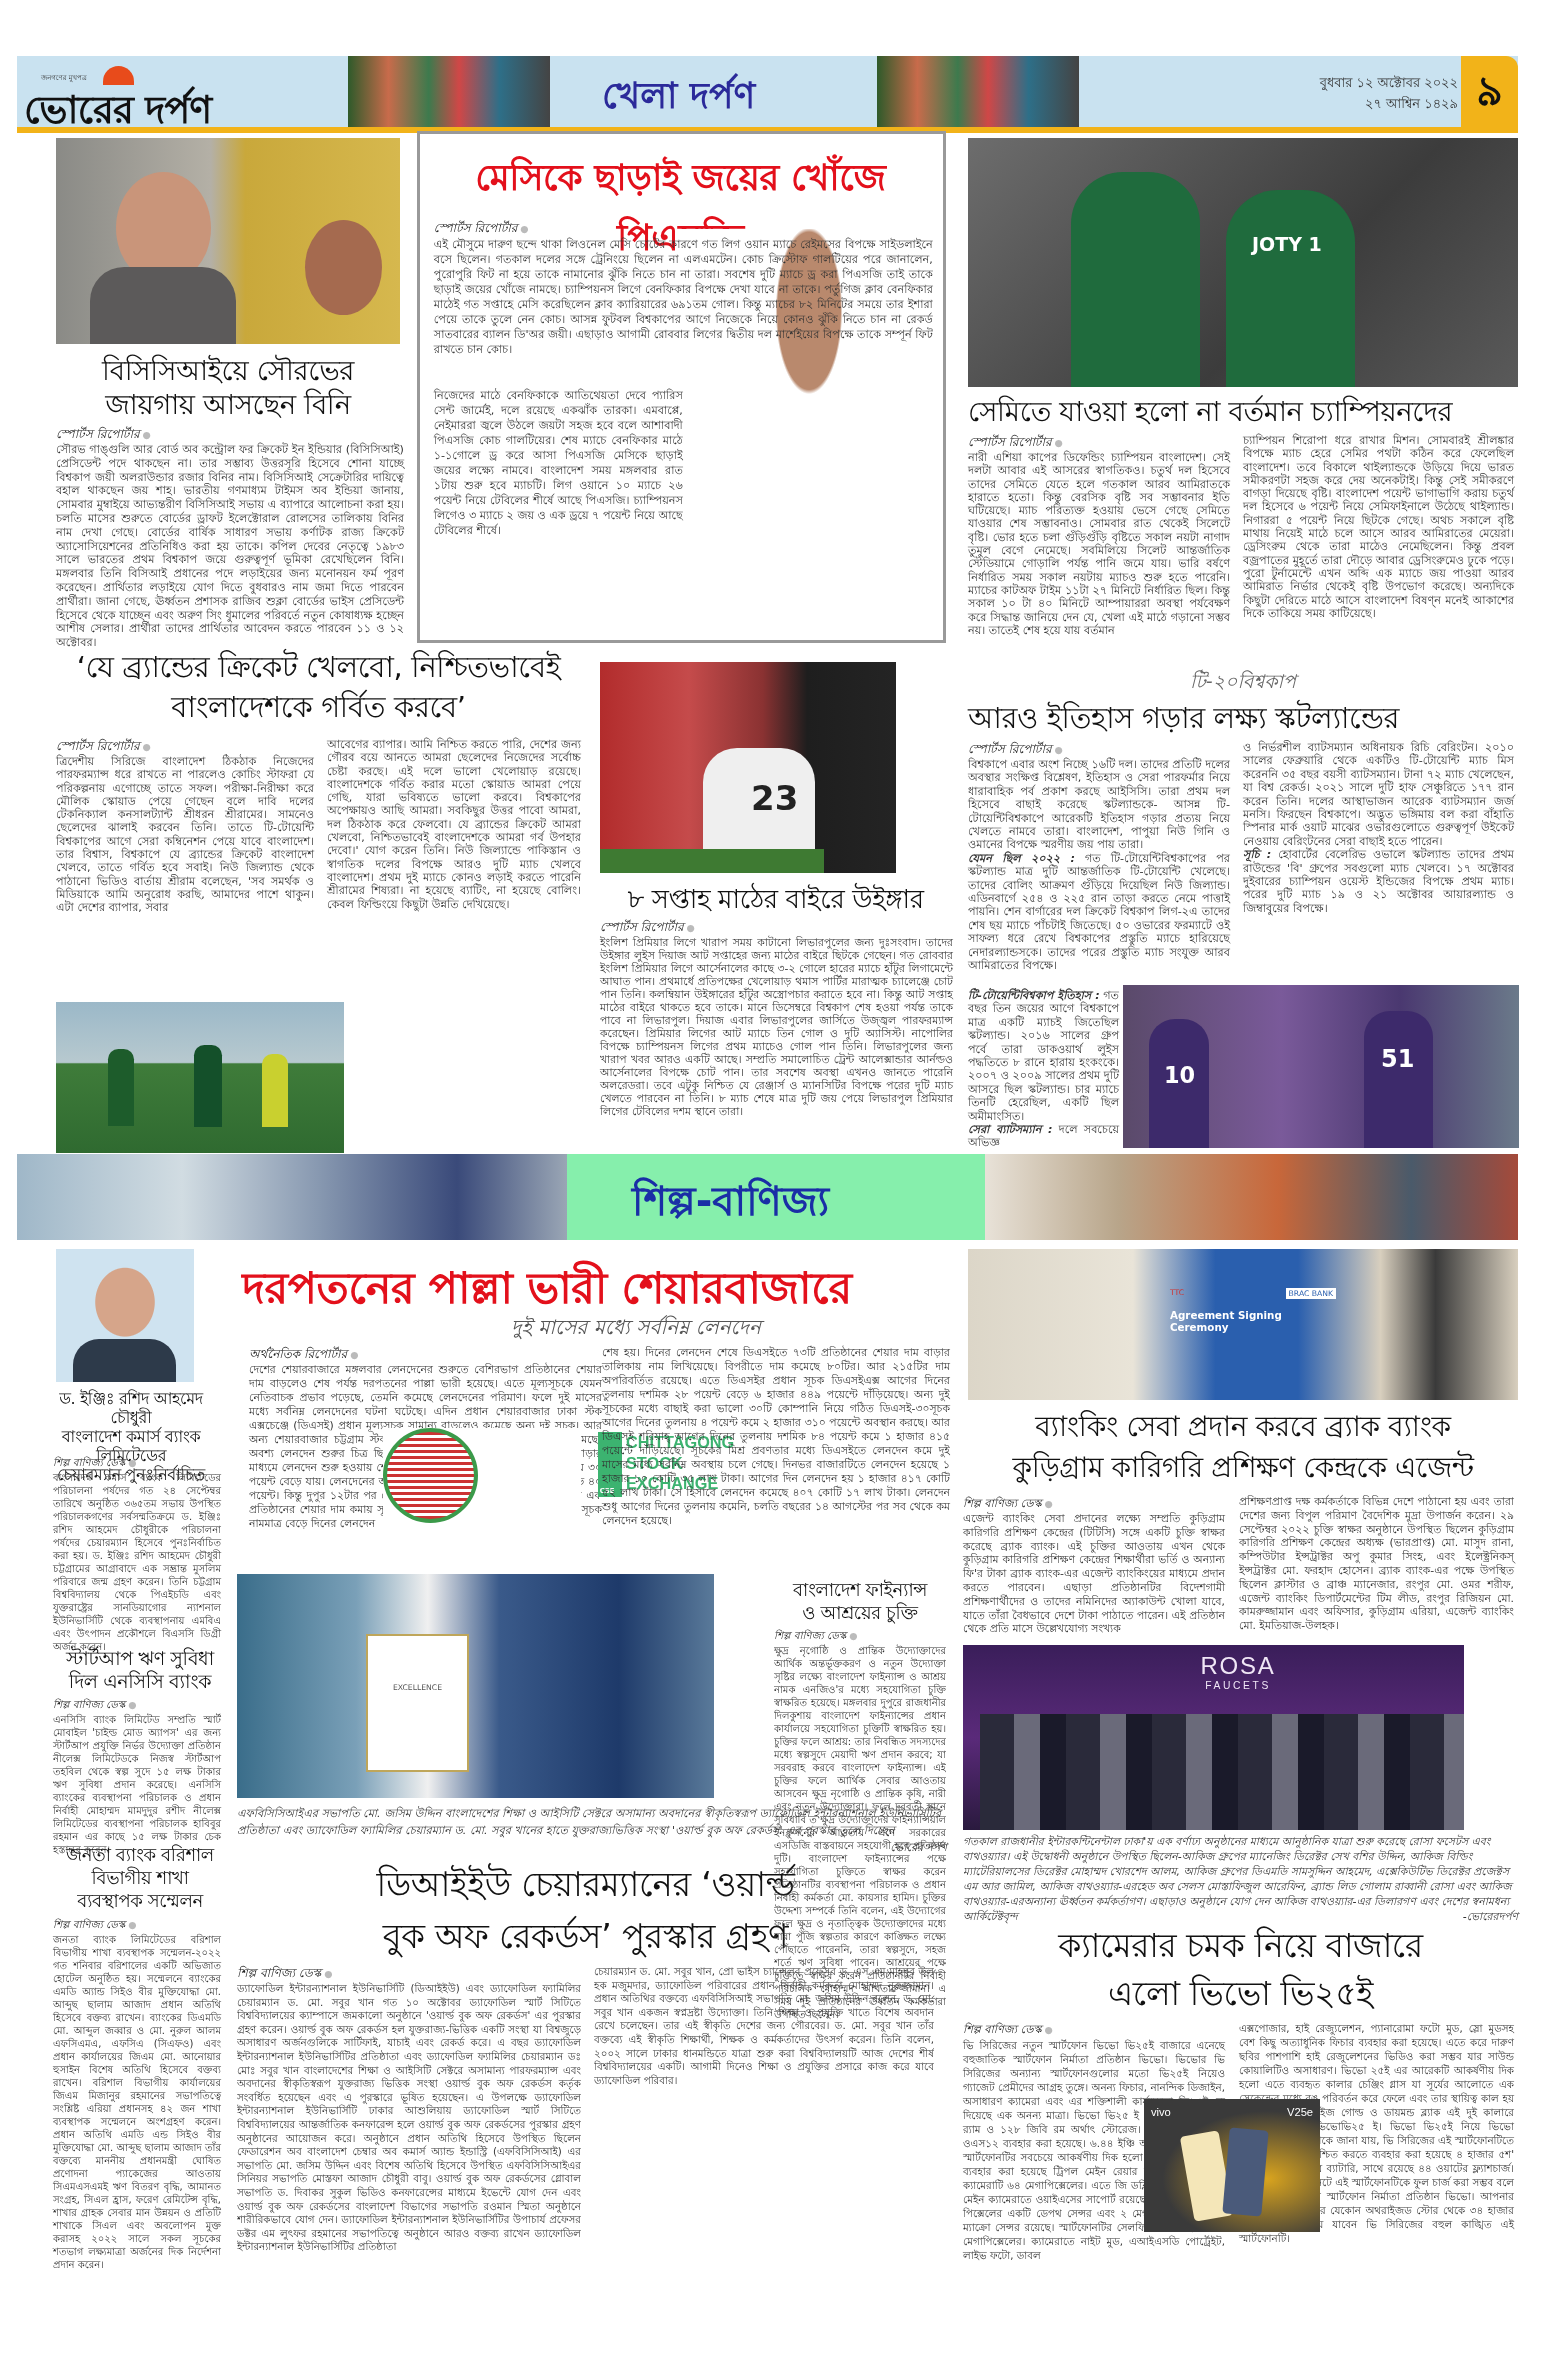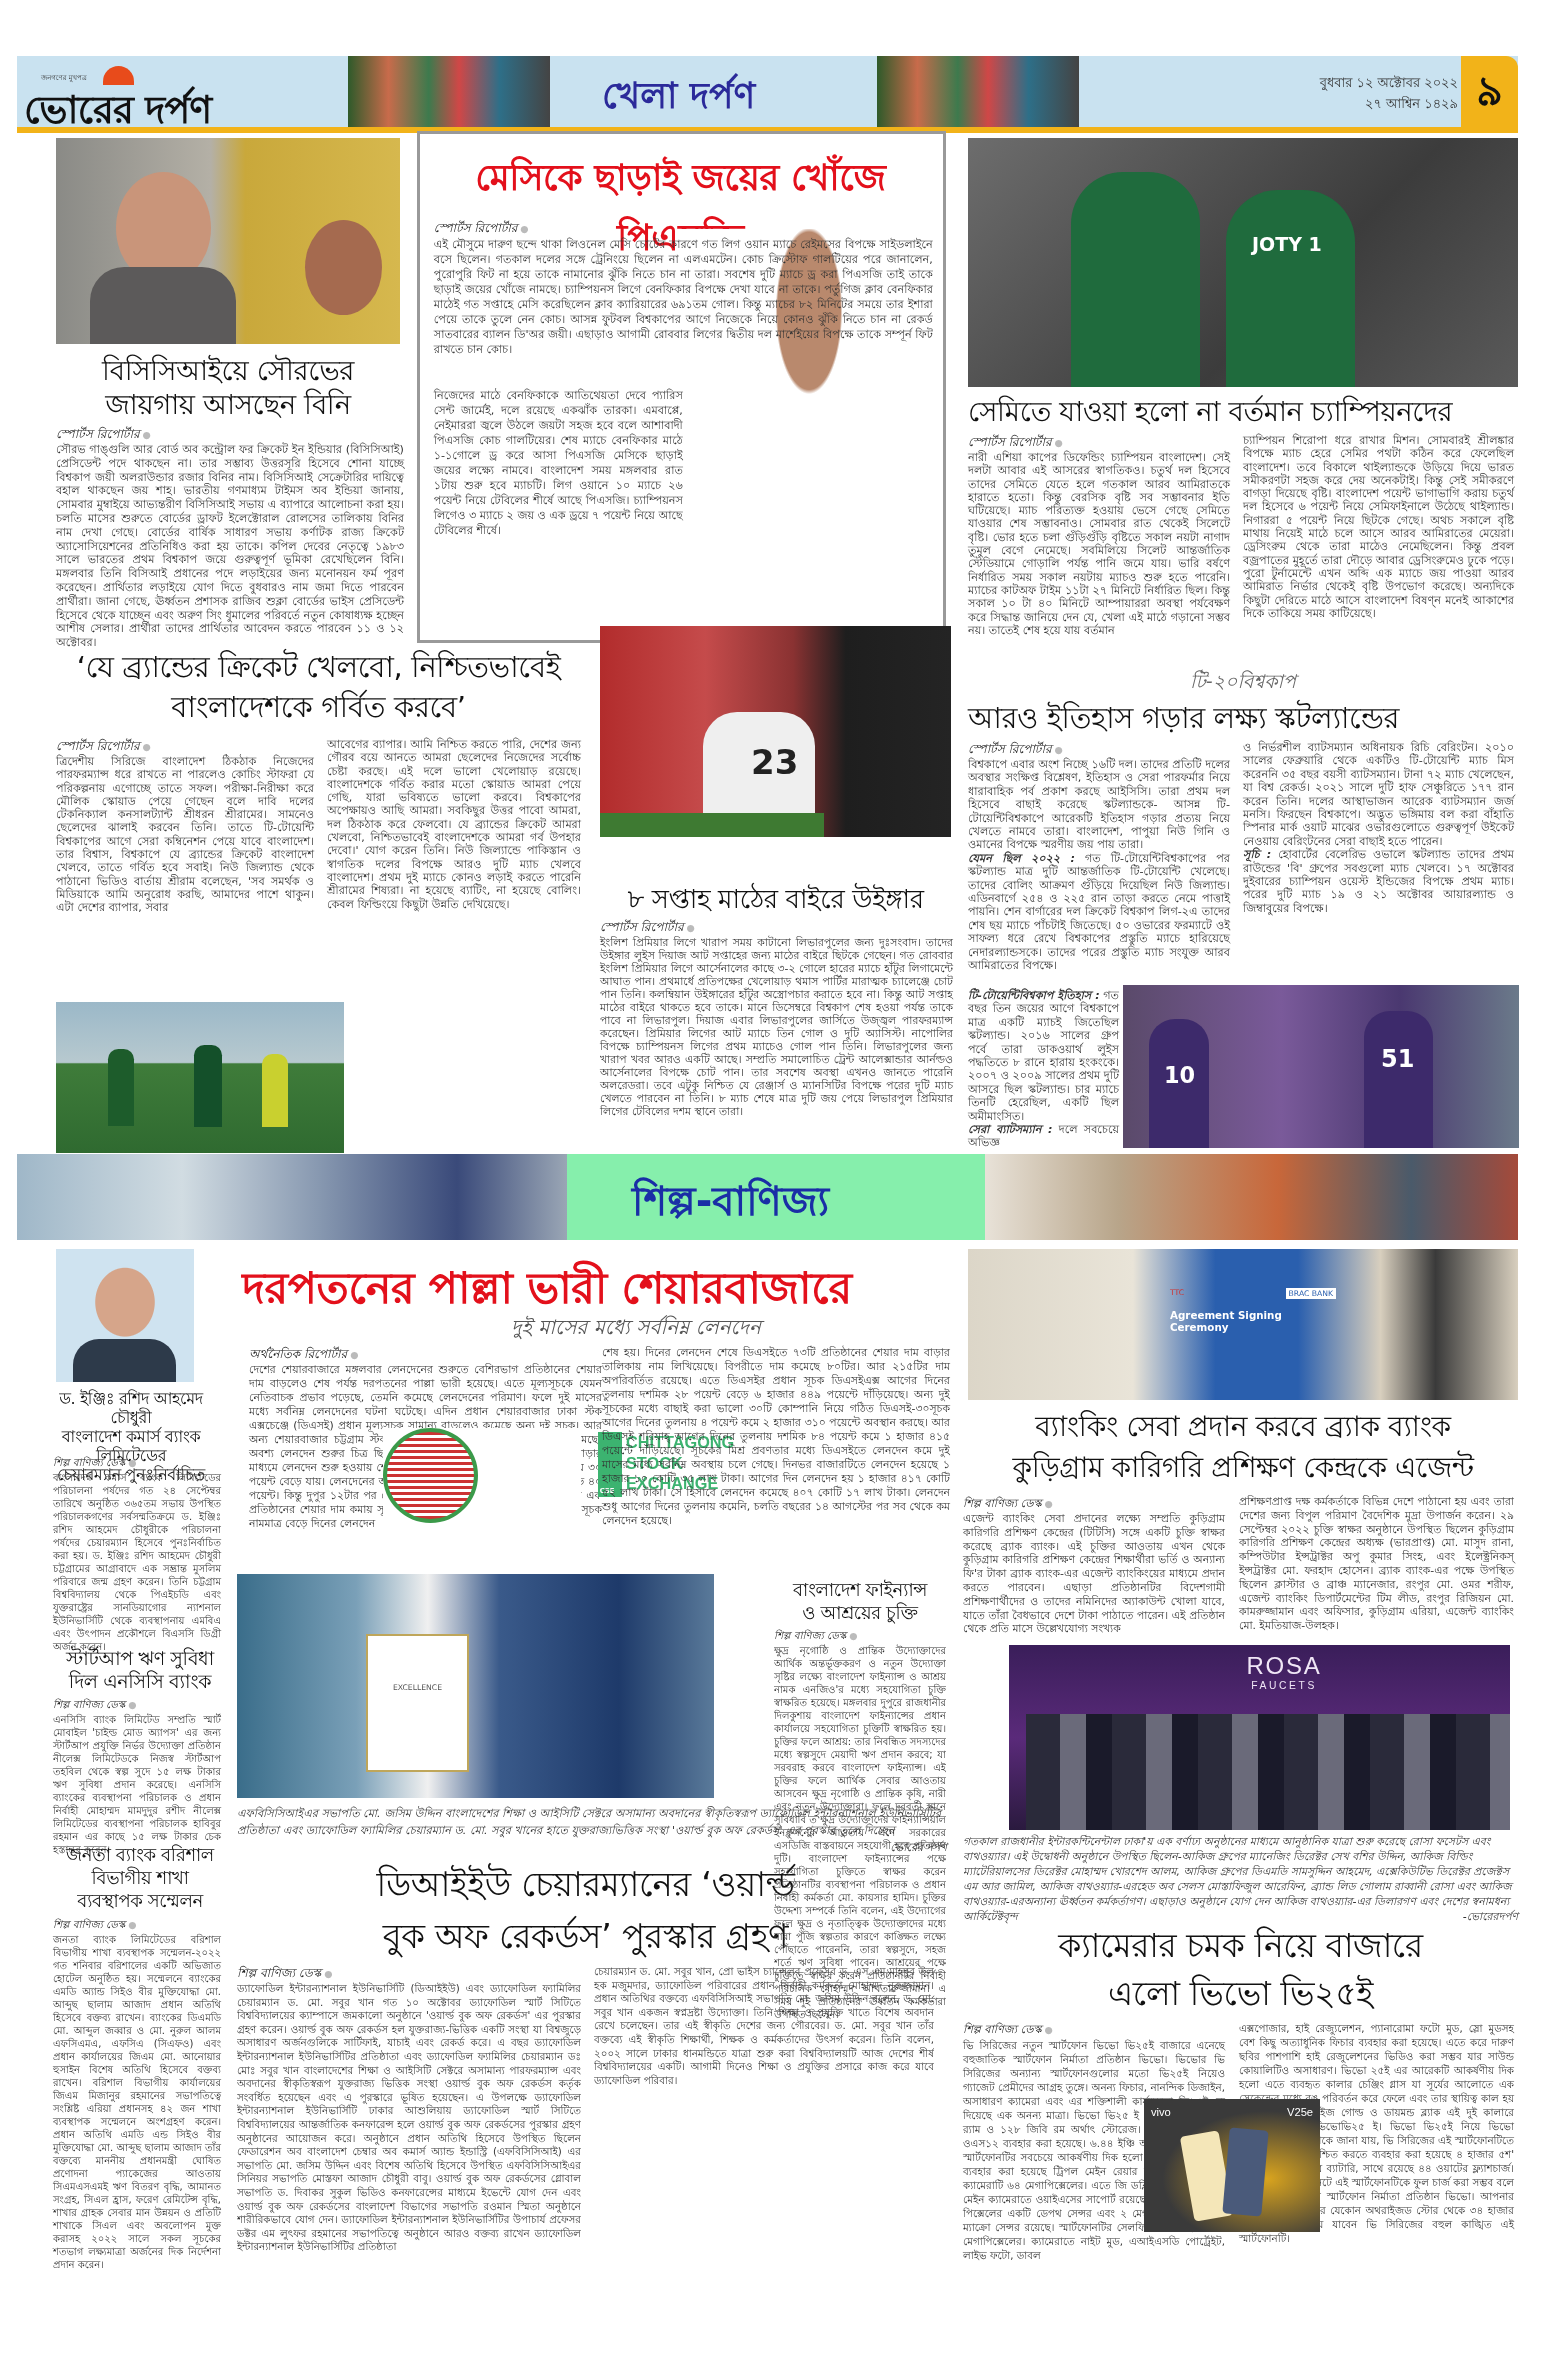--- a/index.html
+++ b/index.html
@@ -88,21 +88,21 @@
   <div class="byline">স্পোর্টস রিপোর্টার</div>
   <div class="txt" style="font-size:11.2px;line-height:13.3px">ত্রিদেশীয় সিরিজে বাংলাদেশ ঠিকঠাক নিজেদের পারফরম্যান্স ধরে রাখতে না পারলেও কোচিং স্টাফরা যে পরিকল্পনায় এগোচ্ছে তাতে সফল। পরীক্ষা-নিরীক্ষা করে মৌলিক স্কোয়াড পেয়ে গেছেন বলে দাবি দলের টেকনিক্যাল কনসালট্যান্ট শ্রীধরন শ্রীরামের। সামনেও ছেলেদের ঝালাই করবেন তিনি। তাতে টি-টোয়েন্টি বিশ্বকাপের আগে সেরা কম্বিনেশন পেয়ে যাবে বাংলাদেশ। তার বিশ্বাস, বিশ্বকাপে যে ব্র্যান্ডের ক্রিকেট বাংলাদেশ খেলবে, তাতে গর্বিত হবে সবাই। নিউ জিল্যান্ড থেকে পাঠানো ভিডিও বার্তায় শ্রীরাম বলেছেন, 'সব সমর্থক ও মিডিয়াকে আমি অনুরোধ করছি, আমাদের পাশে থাকুন। এটা দেশের ব্যাপার, সবার</div>
 </div>
 <div class="abs txt" style="left:327px;top:738px;width:254px;font-size:11.2px;line-height:13.3px">আবেগের ব্যাপার। আমি নিশ্চিত করতে পারি, দেশের জন্য গৌরব বয়ে আনতে আমরা ছেলেদের নিজেদের সর্বোচ্চ চেষ্টা করছে। এই দলে ভালো খেলোয়াড় রয়েছে। বাংলাদেশকে গর্বিত করার মতো স্কোয়াড আমরা পেয়ে গেছি, যারা ভবিষ্যতে ভালো করবে। বিশ্বকাপের অপেক্ষায়ও আছি আমরা। সবকিছুর উত্তর পাবো আমরা, দল ঠিকঠাক করে ফেলবো। যে ব্র্যান্ডের ক্রিকেট আমরা খেলবো, নিশ্চিতভাবেই বাংলাদেশকে আমরা গর্ব উপহার দেবো।' যোগ করেন তিনি। নিউ জিল্যান্ডে পাকিস্তান ও স্বাগতিক দলের বিপক্ষে আরও দুটি ম্যাচ খেলবে বাংলাদেশ। প্রথম দুই ম্যাচে কোনও লড়াই করতে পারেনি শ্রীরামের শিষ্যরা। না হয়েছে ব্যাটিং, না হয়েছে বোলিং। কেবল ফিল্ডিংয়ে কিছুটা উন্নতি দেখিয়েছে।</div>
 <div class="photo" style="left:56px;top:1002px;width:288px;height:151px;background:linear-gradient(#9bb8c8 0,#b7c9cf 40%,#3f7c3a 41%,#2f6a30 100%)">
   <div style="position:absolute;left:52px;top:47px;width:26px;height:77px;background:#1d5c2b;border-radius:10.3px 10.3px 0 0"></div>
   <div style="position:absolute;left:138px;top:43px;width:27.5px;height:82px;background:#14502a;border-radius:10.3px 10.3px 0 0"></div>
   <div style="position:absolute;left:206px;top:52px;width:26px;height:73px;background:#c9d02f;border-radius:10.3px 10.3px 0 0"></div>
 </div>
 
-<div class="photo" style="left:600px;top:626px;width:351px;height:211px;background:linear-gradient(90deg,#b22c2c 0,#c54b4b 30%,#8a3232 55%,#1e1e1e 70%,#242424 100%)">
+<div class="photo" style="left:600px;top:662px;width:296px;height:211px;background:linear-gradient(90deg,#b22c2c 0,#c54b4b 30%,#8a3232 55%,#1e1e1e 70%,#242424 100%)">
   <div style="position:absolute;left:103px;top:86px;width:112px;height:125px;background:#efefef;border-radius:34px 34px 0 0"></div>
   <div style="position:absolute;left:151px;top:116px;font-size:34px;font-weight:bold;color:#222">23</div>
   <div style="position:absolute;left:0;bottom:0;width:224px;height:24px;background:#3e7a32"></div>
 </div>
 <div class="hl abs" style="left:600px;top:879px;width:351px;font-size:26px">৮ সপ্তাহ মাঠের বাইরে উইঙ্গার</div>
 <div class="abs" style="left:600px;top:919px;width:353px">
   <div class="byline">স্পোর্টস রিপোর্টার</div>
   <div class="txt" style="font-size:10.8px;line-height:13px">ইংলিশ প্রিমিয়ার লিগে খারাপ সময় কাটানো লিভারপুলের জন্য দুঃসংবাদ। তাদের উইঙ্গার লুইস দিয়াজ আট সপ্তাহের জন্য মাঠের বাইরে ছিটকে গেছেন। গত রোববার ইংলিশ প্রিমিয়ার লিগে আর্সেনালের কাছে ৩-২ গোলে হারের ম্যাচে হাঁটুর লিগামেন্টে আঘাত পান। প্রথমার্ধে প্রতিপক্ষের খেলোয়াড় থমাস পার্টির মারাত্মক চ্যালেঞ্জে চোট পান তিনি। কলম্বিয়ান উইঙ্গারের হাঁটুর অস্ত্রোপচার করাতে হবে না। কিন্তু আট সপ্তাহ মাঠের বাইরে থাকতে হবে তাকে। মানে ডিসেম্বরে বিশ্বকাপ শেষ হওয়া পর্যন্ত তাকে পাবে না লিভারপুল। দিয়াজ এবার লিভারপুলের জার্সিতে উজ্জ্বল পারফরম্যান্স করেছেন। প্রিমিয়ার লিগের আট ম্যাচে তিন গোল ও দুটি অ্যাসিস্ট। নাপোলির বিপক্ষে চ্যাম্পিয়নস লিগের প্রথম ম্যাচেও গোল পান তিনি। লিভারপুলের জন্য খারাপ খবর আরও একটি আছে। সম্প্রতি সমালোচিত ট্রেন্ট আলেক্সান্ডার আর্নল্ডও আর্সেনালের বিপক্ষে চোট পান। তার সবশেষ অবস্থা এখনও জানতে পারেনি অলরেডরা। তবে এটুকু নিশ্চিত যে রেঞ্জার্স ও ম্যানসিটির বিপক্ষে পরের দুটি ম্যাচ খেলতে পারবেন না তিনি। ৮ ম্যাচ শেষে মাত্র দুটি জয় পেয়ে লিভারপুল প্রিমিয়ার লিগের টেবিলের দশম স্থানে তারা।</div>
 </div>
 
@@ -221,21 +221,21 @@
 <div class="hl abs" style="left:968px;top:1406px;width:550px;font-size:28px;line-height:41px">
   <div>ব্যাংকিং সেবা প্রদান করবে ব্র্যাক ব্যাংক</div>
   <div>কুড়িগ্রাম কারিগরি প্রশিক্ষণ কেন্দ্রকে এজেন্ট</div>
 </div>
 <div class="abs" style="left:963px;top:1495px;width:262px">
   <div class="byline" style="font-size:11.2px">শিল্প বাণিজ্য ডেস্ক</div>
   <div class="txt" style="font-size:10.8px;line-height:13.8px">এজেন্ট ব্যাংকিং সেবা প্রদানের লক্ষ্যে সম্প্রতি কুড়িগ্রাম কারিগরি প্রশিক্ষণ কেন্দ্রের (টিটিসি) সঙ্গে একটি চুক্তি স্বাক্ষর করেছে ব্র্যাক ব্যাংক। এই চুক্তির আওতায় এখন থেকে কুড়িগ্রাম কারিগরি প্রশিক্ষণ কেন্দ্রের শিক্ষার্থীরা ভর্তি ও অন্যান্য ফি'র টাকা ব্র্যাক ব্যাংক-এর এজেন্ট ব্যাংকিংয়ের মাধ্যমে প্রদান করতে পারবেন। এছাড়া প্রতিষ্ঠানটির বিদেশগামী প্রশিক্ষণার্থীদের ও তাদের নমিনিদের অ্যাকাউন্ট খোলা যাবে, যাতে তাঁরা বৈধভাবে দেশে টাকা পাঠাতে পারেন। এই প্রতিষ্ঠান থেকে প্রতি মাসে উল্লেখযোগ্য সংখ্যক</div>
 </div>
 <div class="abs txt" style="left:1239px;top:1495px;width:275px;font-size:10.8px;line-height:13.8px">প্রশিক্ষণপ্রাপ্ত দক্ষ কর্মকর্তাকে বিভিন্ন দেশে পাঠানো হয় এবং তারা দেশের জন্য বিপুল পরিমাণ বৈদেশিক মুদ্রা উপার্জন করেন। ২৯ সেপ্টেম্বর ২০২২ চুক্তি স্বাক্ষর অনুষ্ঠানে উপস্থিত ছিলেন কুড়িগ্রাম কারিগরি প্রশিক্ষণ কেন্দ্রের অধ্যক্ষ (ভারপ্রাপ্ত) মো. মাসুদ রানা, কম্পিউটার ইন্সট্রাক্টর অপু কুমার সিংহ, এবং ইলেক্ট্রনিকস্ ইন্সট্রাক্টর মো. ফরহাদ হোসেন। ব্র্যাক ব্যাংক-এর পক্ষে উপস্থিত ছিলেন ক্লাস্টার ও ব্রাঞ্চ ম্যানেজার, রংপুর মো. ওমর শরীফ, এজেন্ট ব্যাংকিং ডিপার্টমেন্টের টিম লীড, রংপুর রিজিয়ন মো. কামরুজ্জামান এবং অফিসার, কুড়িগ্রাম এরিয়া, এজেন্ট ব্যাংকিং মো. ইমতিয়াজ-উলহক।</div>
 
-<div class="photo" style="left:1009px;top:1645px;width:501px;height:185px;background:linear-gradient(180deg,#3a1e5a,#5a2a7a 50%,#2a1a3e)">
+<div class="photo" style="left:963px;top:1645px;width:501px;height:185px;background:linear-gradient(180deg,#3a1e5a,#5a2a7a 50%,#2a1a3e)">
   <div style="position:absolute;left:219px;top:6.9px;width:112px;text-align:center;color:#f0e6f6;font-family:'Liberation Sans',sans-serif">
     <div style="font-size:24px;letter-spacing:1.7px">ROSA</div>
     <div style="font-size:10.3px;letter-spacing:2.6px">FAUCETS</div>
   </div>
   <div style="position:absolute;left:17px;top:69px;width:516px;height:116px;background:repeating-linear-gradient(90deg,#2a2a3a 0 34px,#6a6a7a 34px 60px,#1a1a2a 60px 86px)"></div>
 </div>
 <div class="abs caption" style="left:963px;top:1834px;width:555px;font-size:10.8px;line-height:15px">
   <span>গতকাল রাজধানীর ইন্টারকন্টিনেন্টাল ঢাকা'য় এক বর্ণাঢ্য অনুষ্ঠানের মাধ্যমে আনুষ্ঠানিক যাত্রা শুরু করেছে রোসা ফসেটস এবং বাথওয়্যার। এই উদ্বোধনী অনুষ্ঠানে উপস্থিত ছিলেন-আকিজ গ্রুপের ম্যানেজিং ডিরেক্টর সেখ বশির উদ্দিন, আকিজ বিল্ডিং ম্যাটেরিয়ালসের ডিরেক্টর মোহাম্মদ খোরশেদ আলম, আকিজ গ্রুপের ডিএমডি সামসুদ্দিন আহমেদ, এক্সেকিউটিভ ডিরেক্টর প্রজেক্টস এম আর জামিল, আকিজ বাথওয়্যার-এরহেড অব সেলস মোস্তাফিজুল আরেফিন, ব্র্যান্ড লিড গোলাম রাব্বানী রোসা এবং আকিজ বাথওয়্যার-এরঅন্যান্য ঊর্ধ্বতন কর্মকর্তাগণ। এছাড়াও অনুষ্ঠানে যোগ দেন আকিজ বাথওয়্যার-এর ডিলারগণ এবং দেশের স্বনামধন্য আর্কিটেক্টবৃন্দ</span>
   <span style="float:right">-ভোরেরদর্পণ</span>
 </div>

